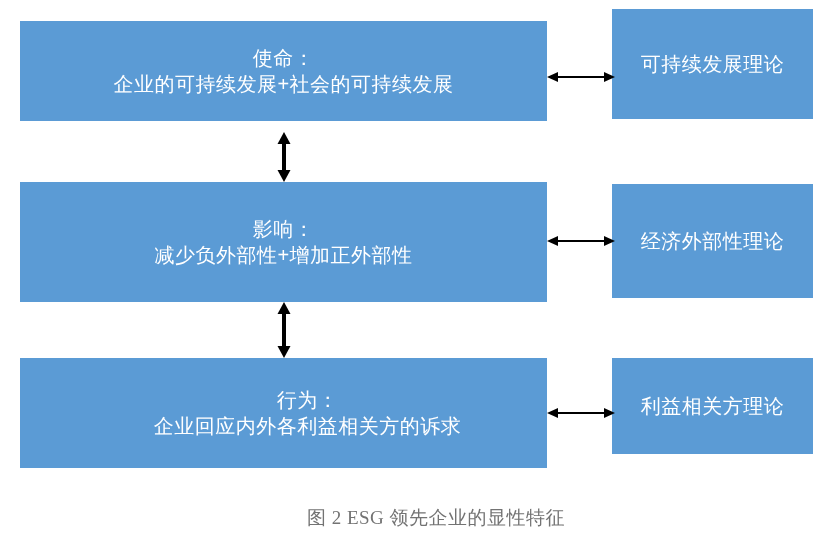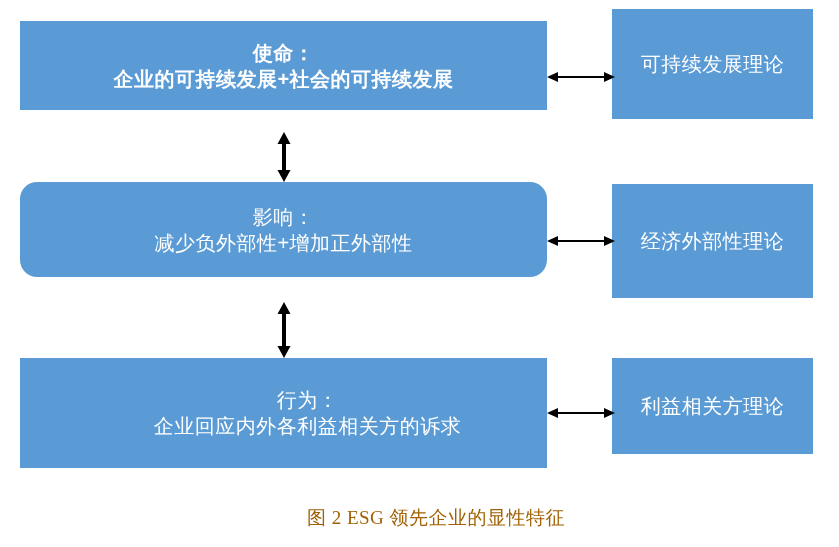--- a/index.html
+++ b/index.html
@@ -35,22 +35,22 @@
     display: block;
     white-space: pre-line;
   }
 
   
   .main-box {
     left: 20px;
     width: 527px;
     font-size: 20px;
   }
-  #box-mission   { top: 21px;  height: 89px; font-weight: bold; }
-  #box-impact    { top: 182px; height: 95px; border-radius: 17px; }
+  #box-mission   { top: 21px;  height: 100px; }
+  #box-impact    { top: 182px; height: 120px; }
   #box-behavior  { top: 358px; height: 110px; padding-left: 48px; }
 
   
   .theory-box {
     left: 612px;
     width: 201px;
     font-size: 20px;
   }
   #box-theory-sustainable { top: 9px;  height: 110px; }
   #box-theory-external    { top: 184px; height: 114px; }
@@ -73,21 +73,21 @@
 
   
   #figure-caption {
     position: absolute;
     left: 0;
     right: 0;
     top: 505px;
     text-align: center;
     font-family: "Liberation Serif", "DejaVu Serif", serif;
     font-size: 19px;
-    color: #a16207;
+    color: #737373;
     letter-spacing: 0.5px;
     margin-left: 33px;
   }
 </style>
 </head>
 <body>
 
 <div id="figure-root">
 
   <div class="node-box main-box" id="box-mission">

